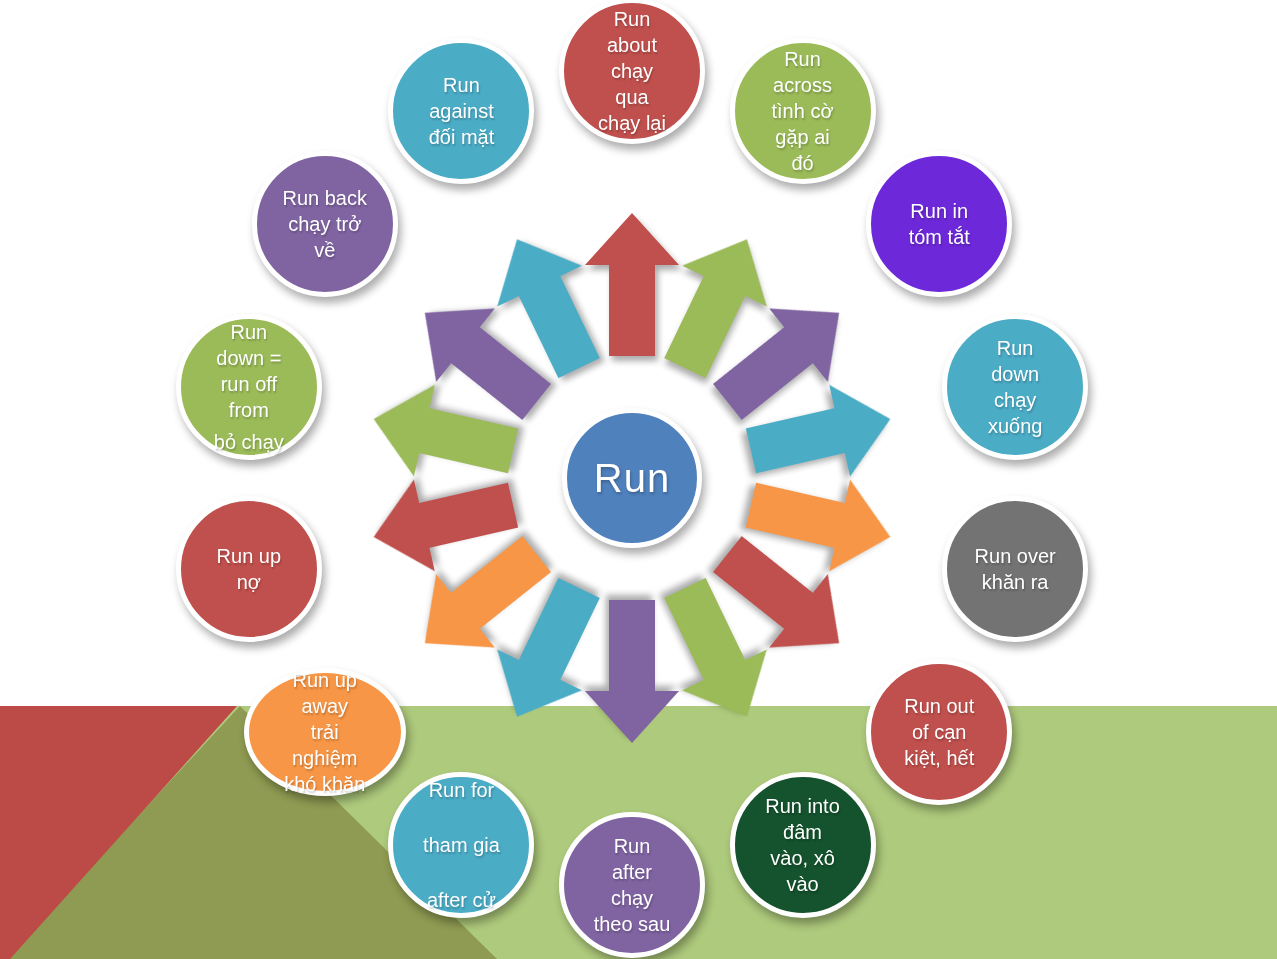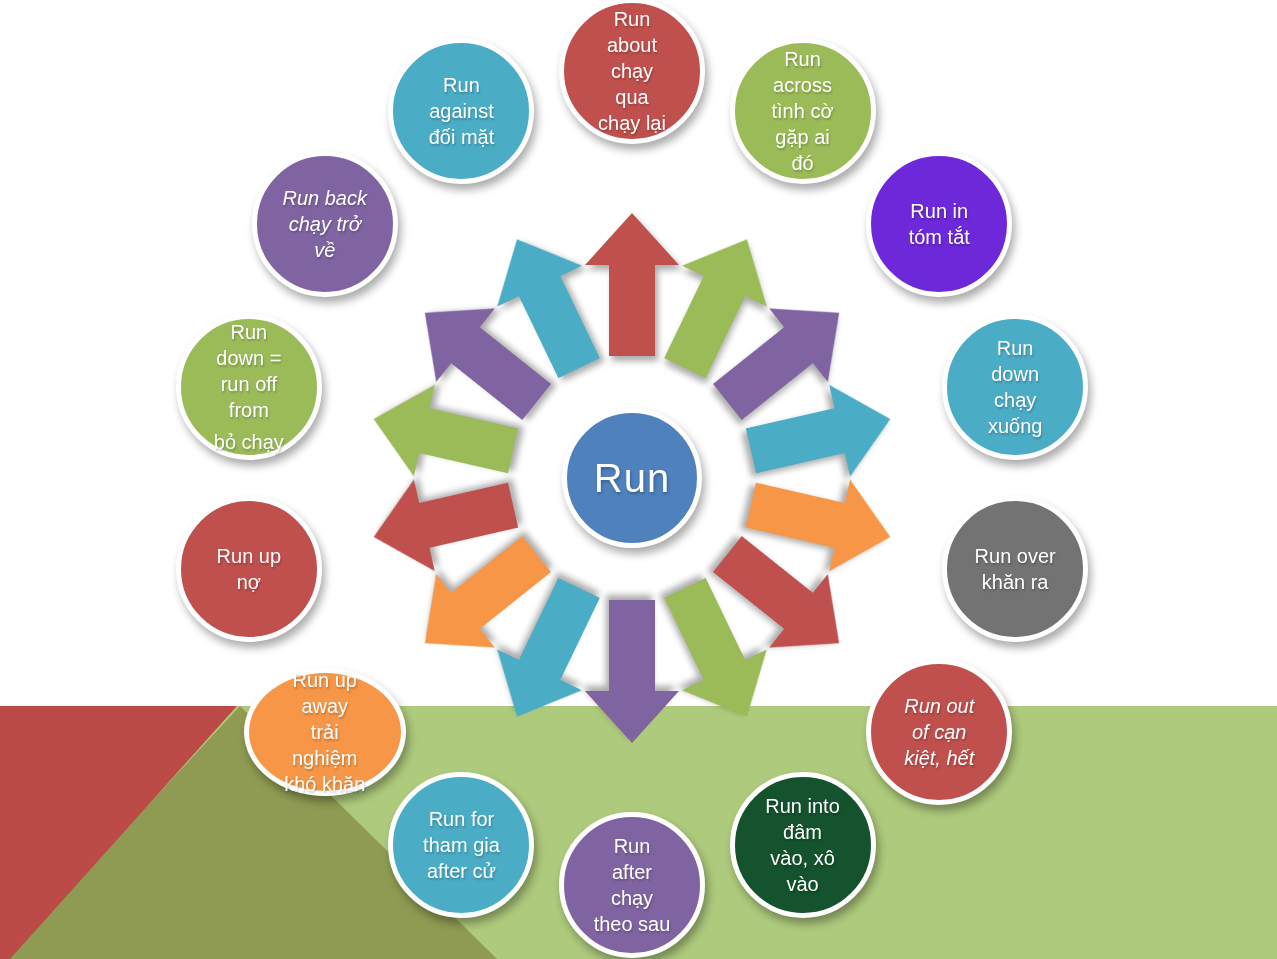--- a/index.html
+++ b/index.html
@@ -118,38 +118,38 @@
       <div class="node" style="left: 942.147px; top: 314.434px; width: 146px; height: 146px; background: rgb(75, 172, 198);">
         <div>Run</div>
         <div>down</div>
         <div>chạy</div>
         <div>xuống</div>
       </div>
       <div class="node" style="left: 942.147px; top: 495.566px; width: 146px; height: 146px; background: #737373;">
         <div>Run over</div>
         <div>khăn ra</div>
       </div>
-      <div class="node" style="left: 866.26px; top: 658.76px; width: 146px; height: 146px; background: rgb(192, 80, 77); font-style: italic;">
+      <div class="node" style="left: 866.26px; top: 658.76px; width: 146px; height: 146px; background: rgb(192, 80, 77);">
         <div>Run out</div>
         <div>of cạn</div>
         <div>kiệt, hết</div>
       </div>
       <div class="node" style="left: 729.516px; top: 771.694px; width: 146px; height: 146px; background: #14532d;">
         <div>Run into</div>
         <div>đâm</div>
         <div>vào, xô</div>
         <div>vào</div>
       </div>
       <div class="node" style="left: 559px; top: 812px; width: 146px; height: 146px; background: rgb(128, 100, 162);">
         <div>Run</div>
         <div>after</div>
         <div>chạy</div>
         <div>theo sau</div>
       </div>
-      <div class="node" style="left: 388.484px; top: 771.694px; width: 146px; height: 146px; background: rgb(75, 172, 198);">
+      <div class="node" style="left: 388.484px; top: 771.694px; width: 146px; height: 146px; background: rgb(75, 172, 198); gap: 29px;">
         <div>Run for</div>
         <div>tham gia</div>
         <div>after cử</div>
       </div>
       <div class="node" style="left: 243.74px; top: 667.76px; width: 162px; height: 128px; background: rgb(247, 150, 70);">
         <div>Run up</div>
         <div>away</div>
         <div class="gap"></div>
         <div>trải</div>
         <div>nghiệm</div>
@@ -160,21 +160,21 @@
         <div>nợ</div>
       </div>
       <div class="node" style="left: 175.853px; top: 314.434px; width: 146px; height: 146px; background: rgb(155, 187, 89);">
         <div>Run</div>
         <div>down =</div>
         <div>run off</div>
         <div>from</div>
         <div class="gap"></div>
         <div>bỏ chạy</div>
       </div>
-      <div class="node" style="left: 251.74px; top: 151.24px; width: 146px; height: 146px; background: rgb(128, 100, 162); font-style: italic;">
+      <div class="node" style="left: 251.74px; top: 151.24px; width: 146px; height: 146px; background: rgb(128, 100, 162);">
         <div>Run back</div>
         <div>chạy trở</div>
         <div>về</div>
       </div>
       <div class="node" style="left: 388.484px; top: 38.3057px; width: 146px; height: 146px; background: rgb(75, 172, 198);">
         <div>Run</div>
         <div>against</div>
         <div>đối mặt</div>
       </div>
     </div>

